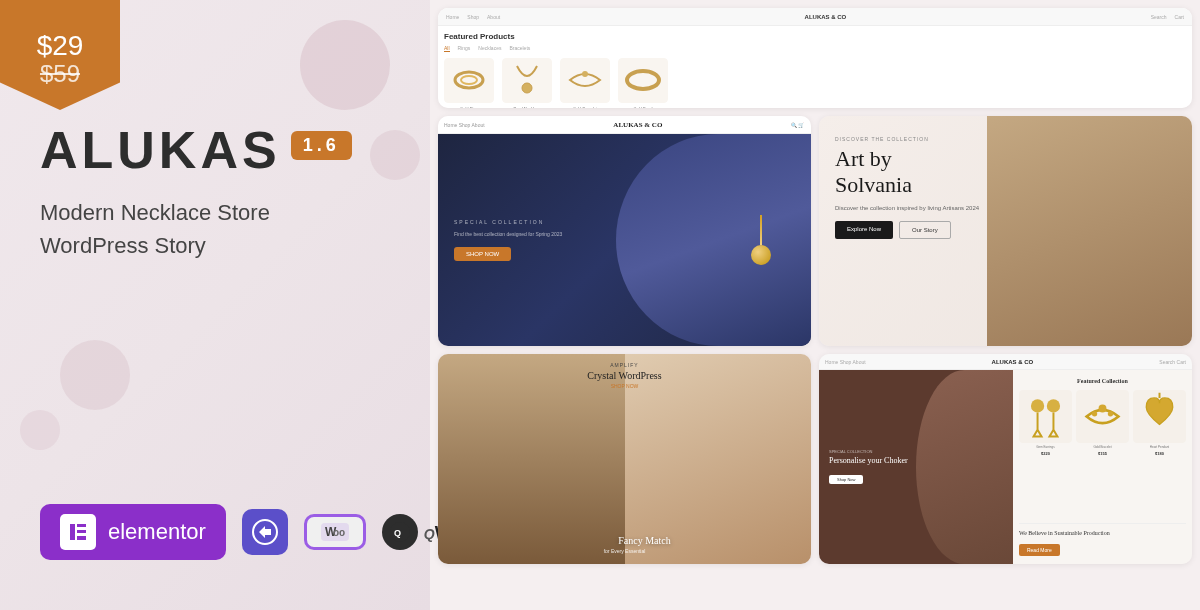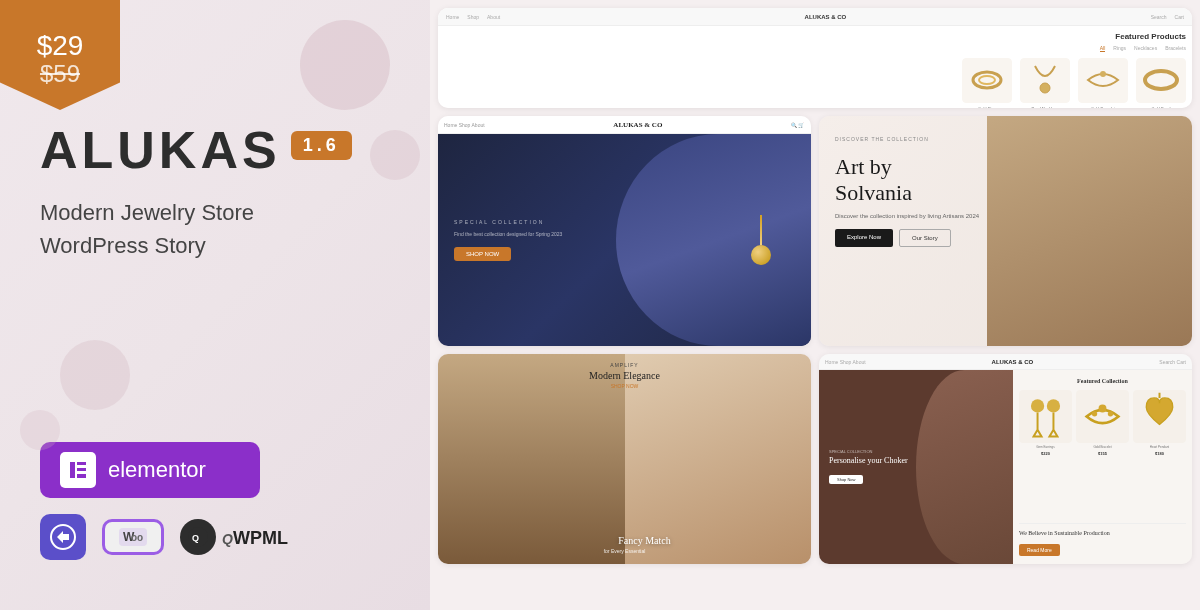--- a/index.html
+++ b/index.html
@@ -123,21 +123,21 @@
       font-family: Arial, sans-serif;
       font-weight: 400;
       line-height: 1.5;
     }
 
     
     .plugins-area {
       margin-top: auto;
       padding-bottom: 30px;
       display: flex;
-      flex-direction: column;
+      flex-direction: row;
       gap: 16px;
     }
     .elementor-badge {
       display: flex;
       align-items: center;
       background: #8b2fc9;
       border-radius: 10px;
       padding: 10px 20px;
       width: 220px;
       gap: 12px;
@@ -260,21 +260,21 @@
       gap: 8px;
       border-bottom: 1px solid #eee;
       flex-shrink: 0;
     }
     .fp-nav-item { font-size: 5px; color: #aaa; font-family: Arial; }
     .fp-nav-logo { font-size: 6px; font-weight: 700; color: #333; font-family: Arial; margin: 0 auto; }
     .fp-body {
       flex: 1;
       display: flex;
       flex-direction: column;
-      align-items: flex-end;
+      align-items: flex-start;
       justify-content: center;
       padding: 6px;
     }
     .fp-title { font-size: 8px; color: #333; font-family: Arial; font-weight: 700; margin-bottom: 4px; }
     .fp-tabs { display: flex; gap: 8px; margin-bottom: 6px; }
     .fp-tab { font-size: 5px; color: #aaa; font-family: Arial; }
     .fp-tab.active { color: #c8772a; border-bottom: 1px solid #c8772a; }
     .fp-products { display: flex; gap: 8px; }
     .fp-product { display: flex; flex-direction: column; align-items: center; gap: 3px; }
     .fp-product-img { width: 50px; height: 45px; border-radius: 4px; }
@@ -366,21 +366,21 @@
       right: 0; top: 0; bottom: 0;
       width: 55%;
       background: linear-gradient(160deg, #c4a882 0%, #9a7856 100%);
     }
     .art-content {
       position: relative;
       z-index: 2;
       padding: 20px 16px;
     }
     .art-pretitle { font-size: 5px; color: #888; font-family: Arial; text-transform: uppercase; letter-spacing: 1px; }
-    .art-big-title { font-size: 22px; color: #1a1a1a; font-family: Georgia; line-height: 1.2; margin-top: 12px; }
+    .art-big-title { font-size: 22px; color: #1a1a1a; font-family: Georgia; line-height: 1.2; margin-top: 4px; }
     .art-desc { font-size: 6px; color: #666; font-family: Arial; margin-top: 6px; }
     .art-btns { display: flex; gap: 6px; margin-top: 10px; }
     .art-btn1 { background: #1a1a1a; color: #fff; font-size: 6px; font-family: Arial; padding: 5px 12px; border-radius: 2px; }
     .art-btn2 { background: transparent; border: 1px solid #aaa; color: #333; font-size: 6px; font-family: Arial; padding: 5px 12px; border-radius: 2px; }
 
     
     .collection-inner {
       height: 100%;
       position: relative;
       overflow: hidden;
@@ -519,21 +519,21 @@
     <span class="new-price">$29</span>
     <span class="old-price">$59</span>
   </div>
 
   <div class="title-area">
     <div class="theme-name">
       <span>ALUKAS</span>
       <span class="version-badge">1.6</span>
     </div>
     <div class="theme-subtitle">
-      <span>Modern Jewelry Store</span><br>
+      <span>Modern Necklace Store</span><br>
       <span>WordPress Story</span>
     </div>
   </div>
 
   <div class="plugins-area">
 
     <div class="elementor-badge">
       <div class="elementor-icon">
         <svg width="20" height="20" viewBox="0 0 20 20">
           <rect x="2" y="2" width="5" height="16" fill="#8b2fc9"></rect>
@@ -685,21 +685,21 @@
 
   <div class="ml-collection cell">
     <div class="collection-inner">
       <div class="coll-bg-text">Collection</div>
       <div class="coll-two-imgs">
         <div class="coll-img1"></div>
         <div class="coll-img2"></div>
       </div>
       <div class="coll-overlay-top">
         <div class="coll-small">AMPLIFY</div>
-        <div class="coll-name">Modern Elegance</div>
+        <div class="coll-name">Crystal WordPress</div>
         <div class="coll-link">SHOP NOW</div>
       </div>
       <div class="coll-overlay-bottom">
         <div class="coll-fancy">Fancy Match</div>
         <div class="coll-fancy-sub">for Every Essential</div>
       </div>
     </div>
   </div>
 
   <div class="ml-alukas cell">

